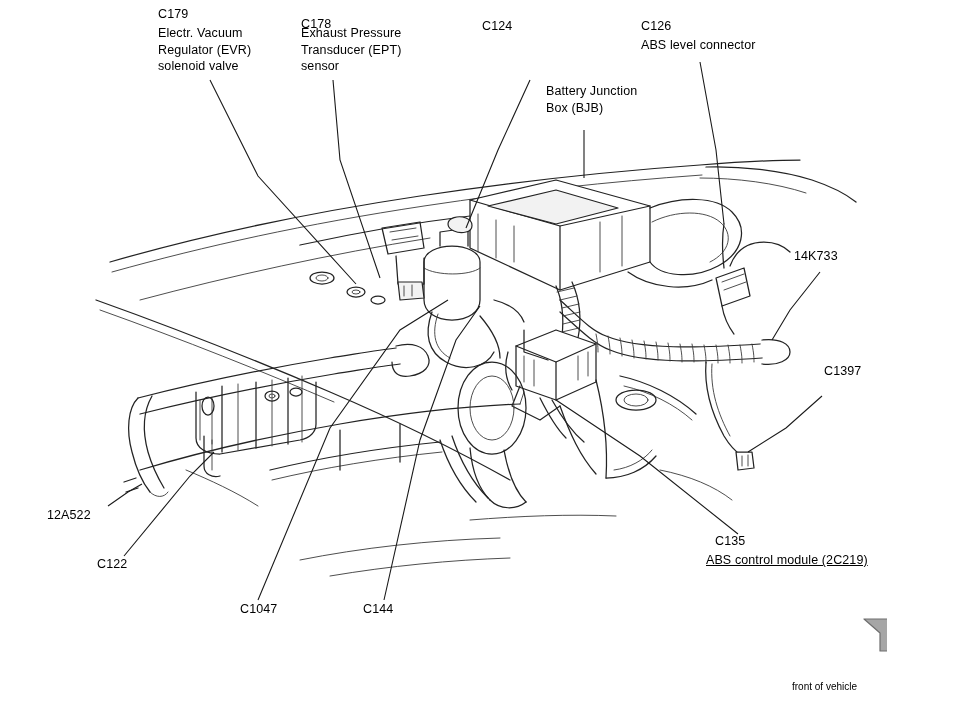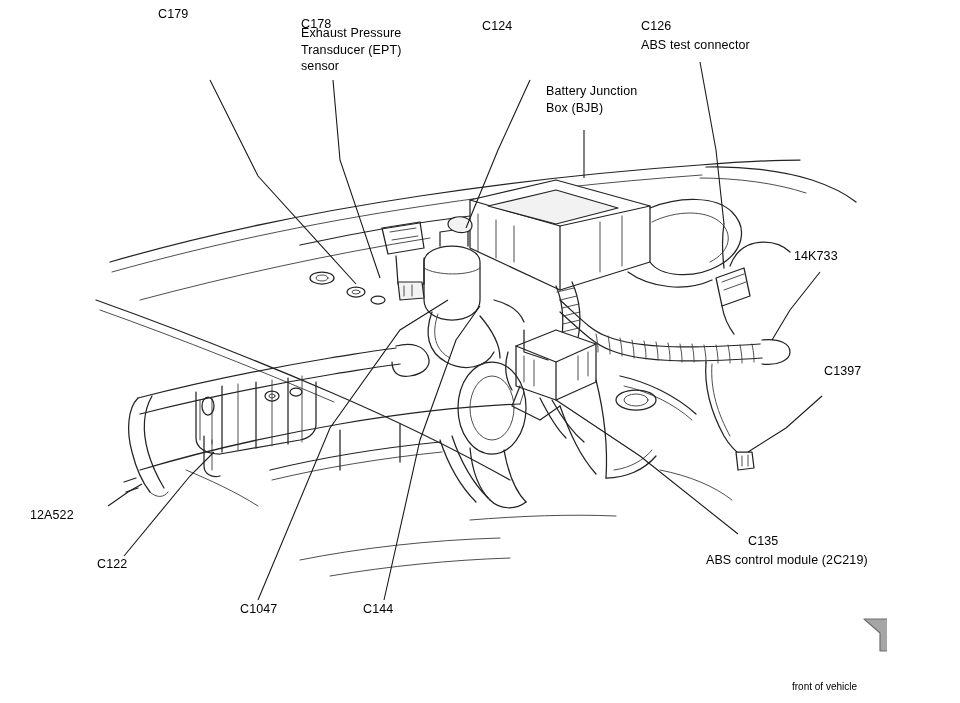--- a/index.html
+++ b/index.html
@@ -278,42 +278,45 @@
     <path class="lead" d="M108 506 L 128 492 L 142 484"></path>
 
     <path class="lead" d="M124 556 L 190 476 L 214 452"></path>
 
     <path class="lead" d="M258 600 L 330 428 L 400 330 L 448 300"></path>
 
     <path class="lead" d="M384 600 L 420 440 L 456 340 L 480 306"></path>
   </svg>
 
   <div class="label" style="left:158px; top:6px;">C179</div>
+  <div class="label" style="left:158px; top:25px; width:160px;">Electr. Vacuum
+Regulator (EVR)
+solenoid valve</div>
 
   <div class="label" style="left:301px; top:16px;">C178</div>
   <div class="label" style="left:301px; top:25px; width:160px;">Exhaust Pressure
 Transducer (EPT)
 sensor</div>
 
   <div class="label" style="left:482px; top:18px;">C124</div>
 
   <div class="label" style="left:641px; top:18px;">C126</div>
-  <div class="label" style="left:641px; top:37px; width:190px;">ABS test connector</div>
+  <div class="label" style="left:641px; top:37px; width:190px;">ABS level connector</div>
 
   <div class="label" style="left:546px; top:83px; width:160px;">Battery Junction
 Box (BJB)</div>
 
   <div class="label" style="left:794px; top:248px;">14K733</div>
 
   <div class="label" style="left:824px; top:363px;">C1397</div>
 
-  <div class="label" style="left:748px; top:533px;">C135</div>
-  <div class="label" style="left:706px; top:552px; width:212px;">ABS control module (2C219)</div>
-
-  <div class="label" style="left:30px; top:507px;">12A522</div>
+  <div class="label" style="left:715px; top:533px;">C135</div>
+  <div class="label" style="left:706px; top:552px; width:212px;text-decoration:underline;">ABS control module (2C219)</div>
+
+  <div class="label" style="left:47px; top:507px;">12A522</div>
 
   <div class="label" style="left:97px; top:556px;">C122</div>
 
   <div class="label" style="left:240px; top:601px;">C1047</div>
 
   <div class="label" style="left:363px; top:601px;">C144</div>
 
   <svg class="front-arrow" viewBox="0 0 76 60">
     <path d="M6 2 L 34 2 L 34 24 L 56 24 L 56 6 L 72 22 L 72 46 L 44 46 L 44 34 L 22 34 L 22 16 L 6 2 Z" fill="#a6a6a6" stroke="#6e6e6e" stroke-width="1.2" stroke-linejoin="round"></path>
     <path d="M40 30 L 68 58" stroke="#6e6e6e" stroke-width="1.2" fill="none"></path>

